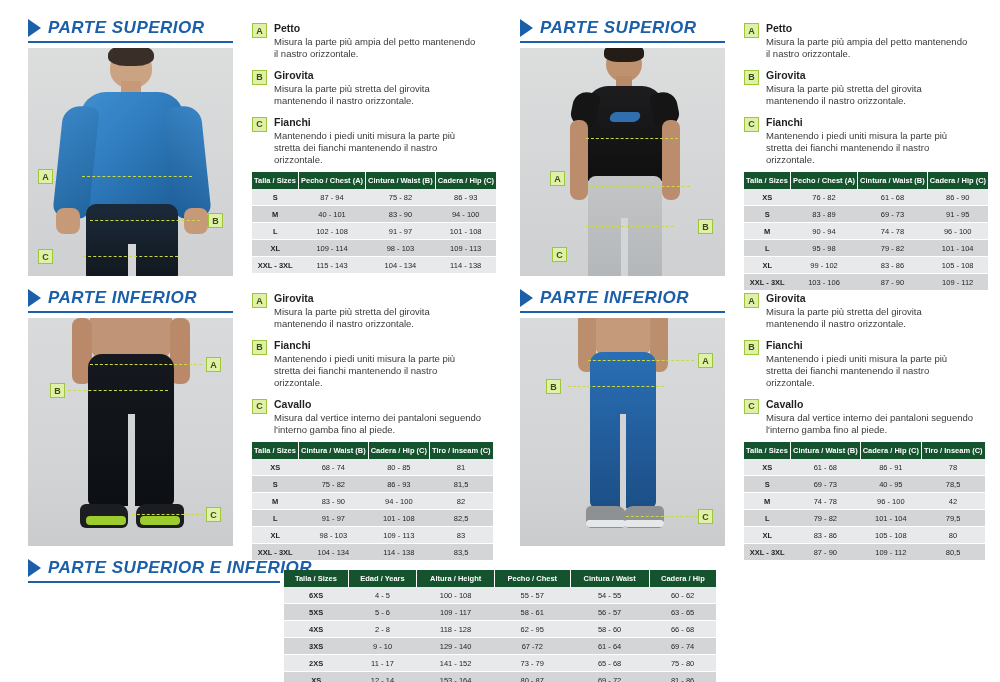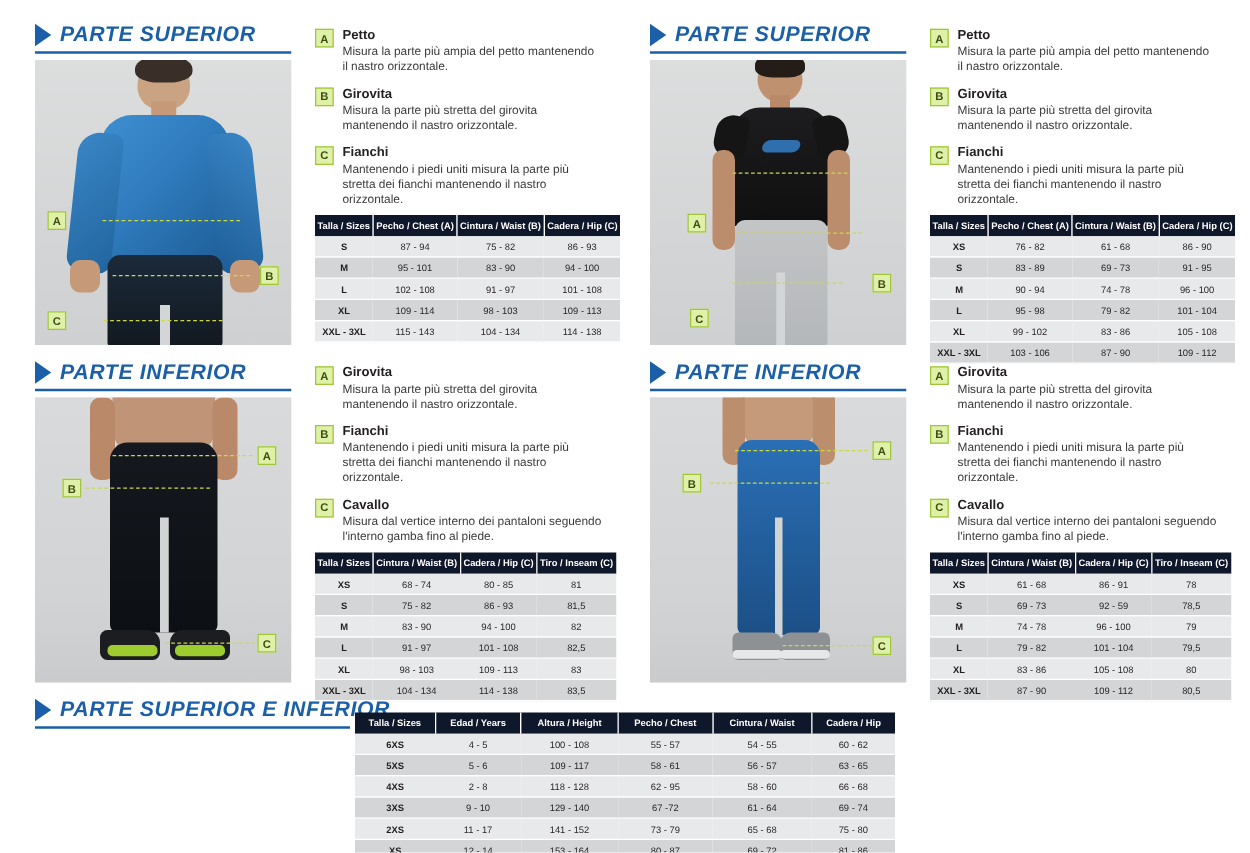--- a/index.html
+++ b/index.html
@@ -49,21 +49,21 @@
   .legend-txt .lt { font-weight: bold; font-size: 10.5px; color: #231f20; display: block; margin-bottom: 1px;}
   .legend-txt .ld { font-size: 9.5px; color: #3a3a3a; display: block; }
 
   
   table.sz {
     border-collapse: collapse;
     width: 100%;
     font-size: 8px;
   }
   table.sz th {
-    background: #0f172a; color: #ffffff;
+    background: #14532d; color: #ffffff;
     font-size: 7.5px; font-weight: bold;
     padding: 4px 2px; text-align: center;
     border-right: 1px solid #ffffff;
     white-space: nowrap;
   }
   table.sz th:last-child { border-right: none; }
   table.sz td {
     padding: 3.5px 2px; text-align: center;
     border-bottom: 1px solid #ffffff;
     font-size: 7.5px; color: #231f20;
@@ -180,21 +180,21 @@
         </thead>
       <tbody>
         <tr>
           <td>S</td>
           <td>87 - 94</td>
           <td>75 - 82</td>
           <td>86 - 93</td>
         </tr>
         <tr>
           <td>M</td>
-          <td>95 - 101</td>
+          <td>40 - 101</td>
           <td>83 - 90</td>
           <td>94 - 100</td>
         </tr>
         <tr>
           <td>L</td>
           <td>102 - 108</td>
           <td>91 - 97</td>
           <td>101 - 108</td>
         </tr>
         <tr>
@@ -499,28 +499,28 @@
       <tbody>
         <tr>
           <td>XS</td>
           <td>61 - 68</td>
           <td>86 - 91</td>
           <td>78</td>
         </tr>
         <tr>
           <td>S</td>
           <td>69 - 73</td>
-          <td>92 - 59</td>
+          <td>40 - 95</td>
           <td>78,5</td>
         </tr>
         <tr>
           <td>M</td>
           <td>74 - 78</td>
           <td>96 - 100</td>
-          <td>79</td>
+          <td>42</td>
         </tr>
         <tr>
           <td>L</td>
           <td>79 - 82</td>
           <td>101 - 104</td>
           <td>79,5</td>
         </tr>
         <tr>
           <td>XL</td>
           <td>83 - 86</td>

